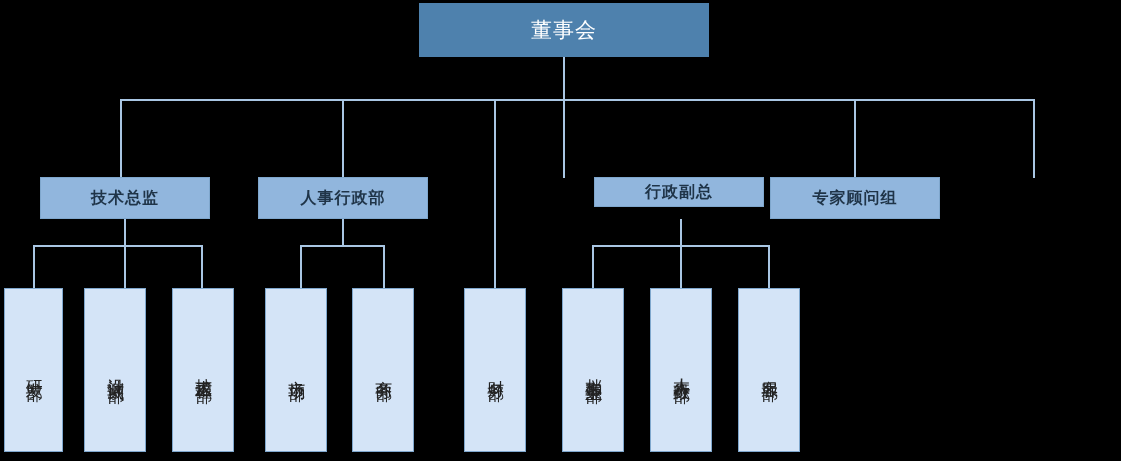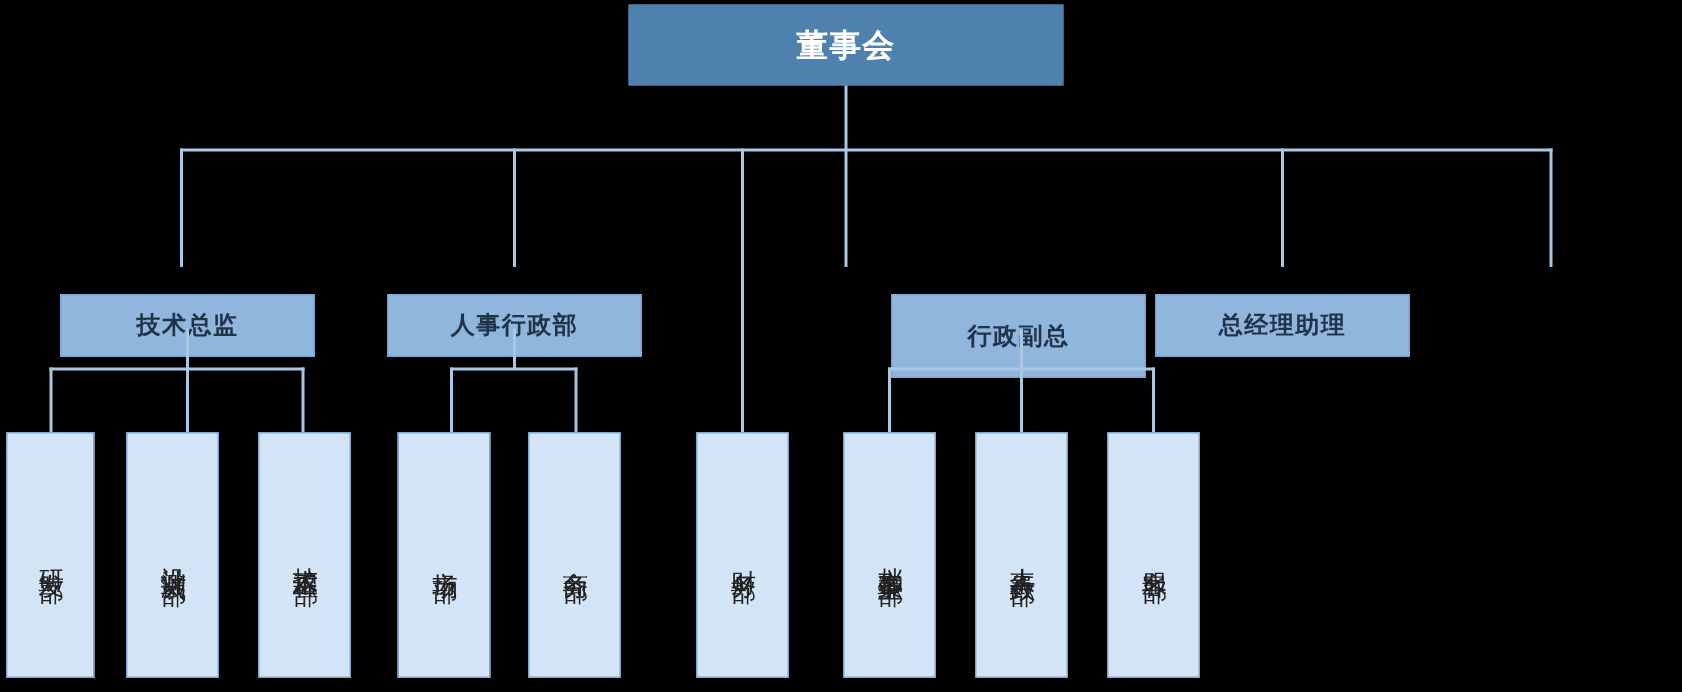--- a/index.html
+++ b/index.html
@@ -28,32 +28,31 @@
     border: 1px solid #7fa7cd;
     display: flex;
     align-items: center;
     justify-content: center;
     text-align: center;
   }
   .node-l1 {
     background: #4e81ad;
     border: 1px solid #4e81ad;
     color: #ffffff;
-    font-weight: bold;
+    font-weight: normal;
     font-size: 21px;
     letter-spacing: 1px;
   }
   .node-l2 {
     background: #91b6dd;
     border: 1px solid #7fa7cd;
     color: #1f3448;
     font-weight: bold;
     font-size: 16px;
     letter-spacing: 1px;
-    margin-top: 19px;
   }
   .node-l3 {
     background: #d4e4f7;
     border: 1px solid #7fa7cd;
     color: #222222;
     font-weight: normal;
     font-size: 17px;
     align-items: center;
   }
   .vtext {
@@ -84,26 +83,26 @@
   <div class="conn conn-v" style="left:1033px; top:99px; height:79px;"></div>
 
   <div class="node node-l2" style="left:40px; top:177px; width:170px; height:42px;">
     <span>技术总监</span>
   </div>
 
   <div class="node node-l2" style="left:258px; top:177px; width:170px; height:42px;">
     <span>人事行政部</span>
   </div>
 
-  <div class="node node-l2" style="left:594px; top:177px; width:170px; height:56px;">
+  <div class="node node-l2" style="left:594px; top:177px; width:170px; height:30px;">
     <span>行政副总</span>
   </div>
 
   <div class="node node-l2" style="left:770px; top:177px; width:170px; height:42px;">
-    <span>总经理助理</span>
+    <span>专家顾问组</span>
   </div>
 
 
   <div class="conn conn-v" style="left:124px; top:219px; height:27px;"></div>
   <div class="conn conn-h" style="left:33px; top:245px; width:170px; height:2px;"></div>
   <div class="conn conn-v" style="left:33px; top:245px; height:44px;"></div>
   <div class="conn conn-v" style="left:124px; top:245px; height:44px;"></div>
   <div class="conn conn-v" style="left:201px; top:245px; height:44px;"></div>
 
   <div class="conn conn-v" style="left:342px; top:219px; height:27px;"></div>

